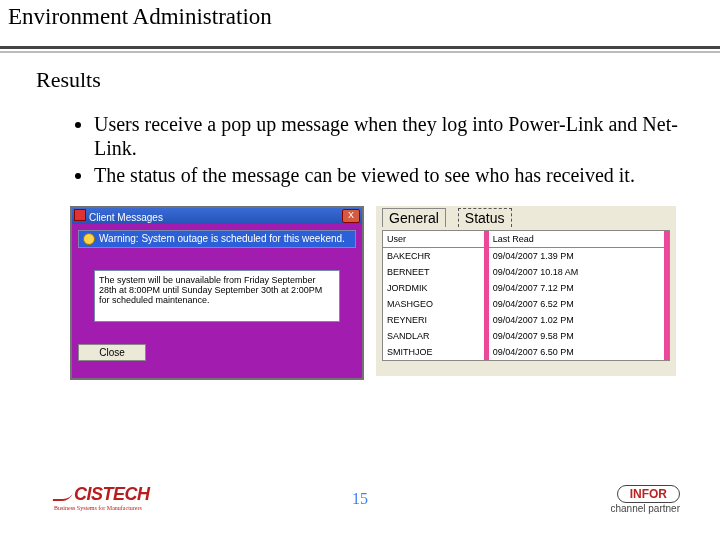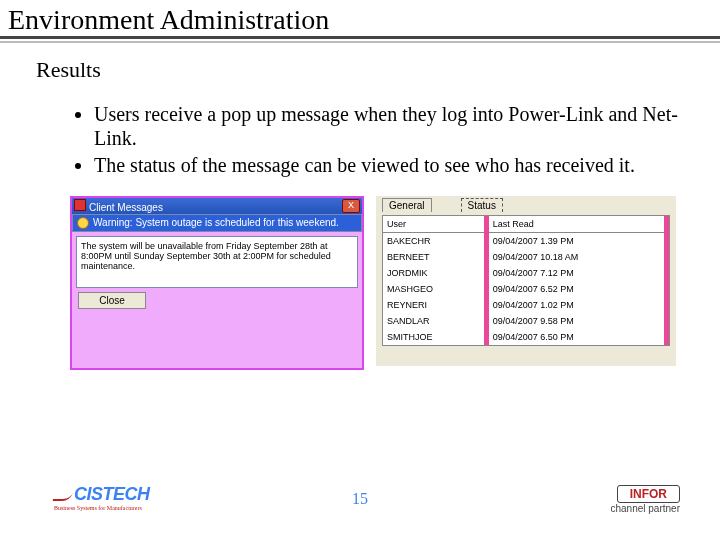--- a/index.html
+++ b/index.html
@@ -1,47 +1,47 @@
 <!DOCTYPE html>
 <html><head>
 <meta charset="utf-8">
 <style>
 html,body{margin:0;padding:0;width:720px;height:540px;background:#fff;font-family:"Times New Roman",serif;color:#000}
 .slide{position:relative;width:720px;height:540px}
-.title{font-size:28px;padding:4px 8px 0 8px}
+.title{font-size:23px;padding:4px 8px 16px 8px}
 .title-underline{height:3px;background:#444;margin:0 0 2px 0}
 .title-sub{height:2px;background:#bbb;margin:0 0 14px 0}
 .subtitle{font-size:22px;padding-left:36px;margin-bottom:20px}
 .bullets{font-size:20px;padding:0 40px 0 94px;margin:0;list-style:disc}
 .bullets li{margin-bottom:4px;line-height:1.18}
 .shots{display:flex;gap:12px;padding:14px 20px 0 70px}
-.window{border:2px solid #d946ef;background:#f0abfc;font-family:Tahoma,Arial,sans-serif;font-size:10px;color:#000;width:290px;height:170px;position:relative}
+.window{border:2px solid #737373;background:#a21caf;font-family:Tahoma,Arial,sans-serif;font-size:10px;color:#000;width:290px;height:170px;position:relative}
 .titlebar{height:16px;background:linear-gradient(#3a6ad4,#2454b8);color:#fff;font-size:10px;display:flex;align-items:center;justify-content:space-between;padding:0 2px}
 .titlebar .t-icon{display:inline-block;width:10px;height:10px;background:#d33;border:1px solid #800;margin-right:3px}
 .titlebar .t-close{width:16px;height:12px;background:#d65a3f;border:1px solid #800;color:#fff;text-align:center;line-height:10px;font-size:9px;border-radius:2px}
-.msglist{border:1px solid #7a8aad;background:#fff}
+.msglist{margin:6px;border:1px solid #7a8aad;background:#fff}
 .msglist .sel{background:#2b60d8;color:#fff;padding:2px 4px;display:flex;align-items:center;gap:4px}
 .msglist .sel .warn{width:10px;height:10px;background:#ffd54a;border:1px solid #a07400;border-radius:50%}
-.msgbody{margin:4px;border:1px solid #7a8aad;background:#fff;padding:4px;font-size:9px;height:42px}
+.msgbody{margin:22px;border:1px solid #7a8aad;background:#fff;padding:4px;font-size:9px;height:42px}
 .closebtn{margin:4px 6px;border:1px solid #888;background:#ece9d8;padding:2px 10px;font-size:10px;font-family:Tahoma,Arial,sans-serif;width:46px;text-align:center}
 .panel{background:#ece9d8;width:300px;height:170px;font-family:Tahoma,Arial,sans-serif;font-size:10px}
-.tabs{display:flex;gap:29px;padding:2px 6px 0 6px;font-size:10px}
+.tabs{display:flex;gap:12px;padding:2px 6px 0 6px;font-size:14px}
 .tab{padding:1px 6px;border:1px solid #888;border-bottom:none;background:#ece9d8}
 .tab.active{border:1px dashed #555;border-bottom:none}
 .grid{margin:3px 6px;border:1px solid #888;background:#fff}
 .grid table{border-collapse:collapse;width:100%;font-size:9px}
 .grid td{border-right:5px solid #ec4899;padding:3px 4px;white-space:nowrap}
 .grid tr.head td{border-bottom:1px solid #888;color:#000}
 .footer{position:absolute;bottom:16px;left:0;width:720px;height:40px}
 .pagenum{position:absolute;left:50%;transform:translateX(-50%);top:6px;font-size:16px;color:#3b82f6}
 .logo-l{position:absolute;left:54px;top:0}
-.logo-l .cistech{font-family:Arial Black,Arial,sans-serif;font-size:18px;font-weight:900;font-style:italic;letter-spacing:-0.5px;color:#3b82f6}
+.logo-l .cistech{font-family:Arial Black,Arial,sans-serif;font-size:18px;font-weight:900;font-style:italic;letter-spacing:-0.5px;color:#b91c1c}
 .logo-l .tag{font-size:6px;color:#b22}
 .logo-r{position:absolute;right:40px;top:0;text-align:right}
-.infor{display:inline-block;border:1px solid #444;border-radius:3px;padding:1px 12px;font-family:Arial,sans-serif;font-size:12px;font-weight:bold;color:#b22}
+.infor{display:inline-block;border:1px solid #444;border-radius:9px;padding:1px 12px;font-family:Arial,sans-serif;font-size:12px;font-weight:bold;color:#b22}
 .cp{font-size:10px;font-family:Arial,sans-serif;color:#444}
 .swoosh{display:inline-block;width:18px;height:8px;border-bottom:2px solid #b22;border-radius:0 0 8px 0;transform:skewX(-20deg);margin-right:2px;vertical-align:middle}
 </style>
 </head>
 <body>
 
 <div class="slide">
   <div class="title">Environment Administration</div>
   <div class="title-underline"></div>
   <div class="title-sub"></div>

